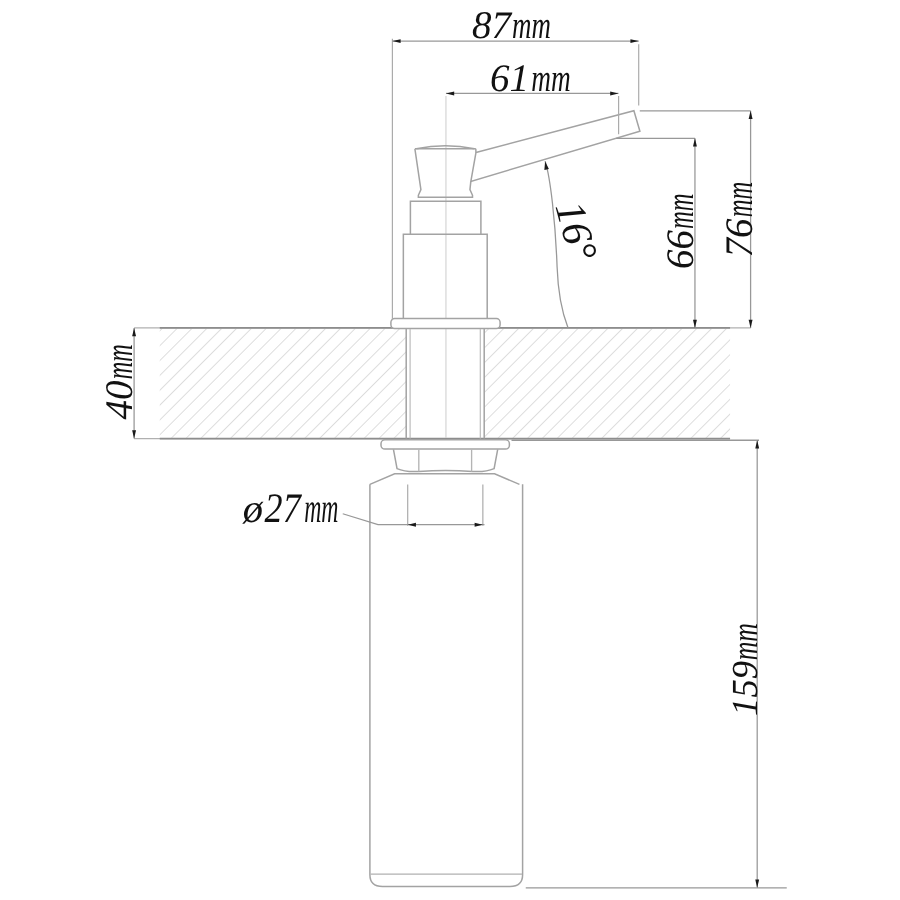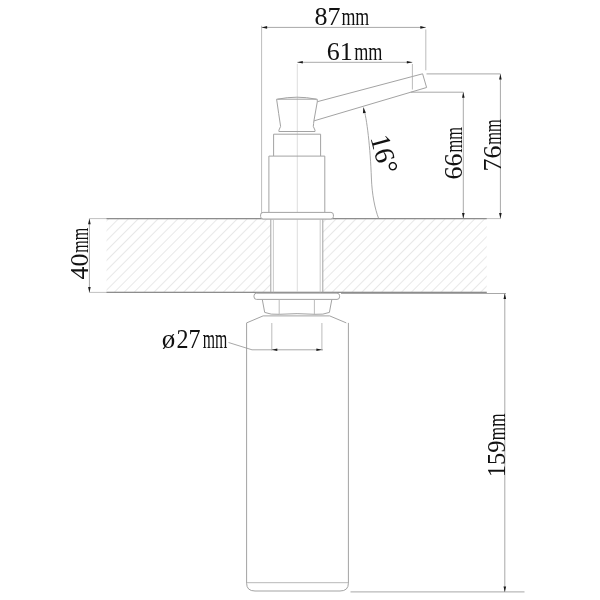--- a/index.html
+++ b/index.html
@@ -1,16 +1,16 @@
 <!DOCTYPE html>
 <html><head>
 <meta charset="utf-8">
 <style>
   html,body{margin:0;padding:0;background:#ffffff;}
-  #page{width:600px;height:600px;position:relative;background:#ffffff;}
+  #page{width:600px;height:600px;position:relative;background:#ffffff;font-style:italic;}
   svg{display:block;}
   text{font-family:"Liberation Serif", serif; fill:#111111;}
 </style>
 </head>
 <body>
 <div id="page">
 <svg width="600" height="600" viewBox="0 0 600 600">
 <defs>
   <pattern id="hatch" width="7" height="7" patternUnits="userSpaceOnUse" patternTransform="rotate(45 0 0)">
     <line x1="0" y1="0" x2="0" y2="7" stroke="#cdcdcd" stroke-width="0.9"></line>

